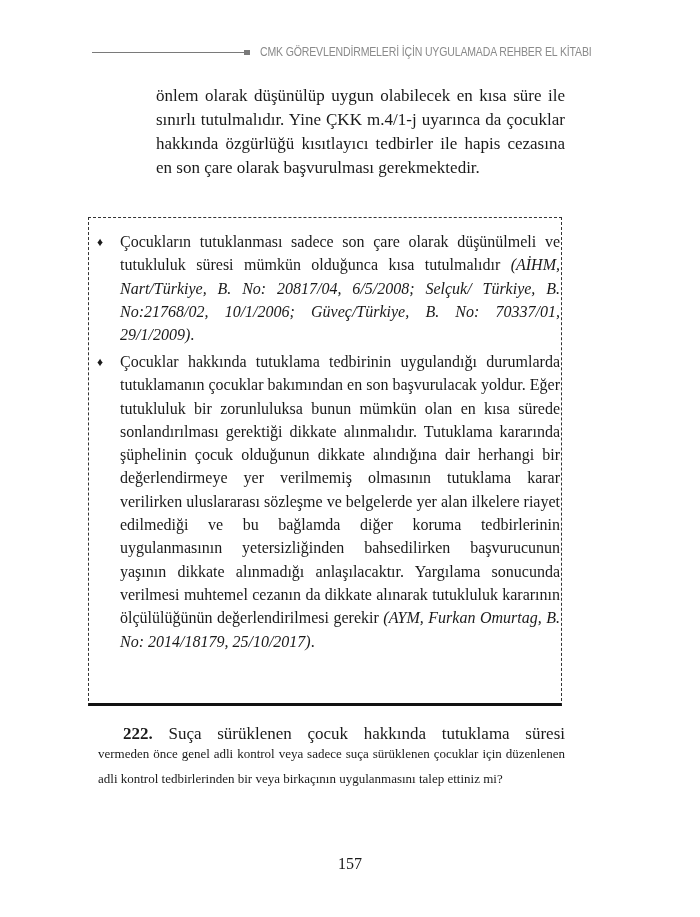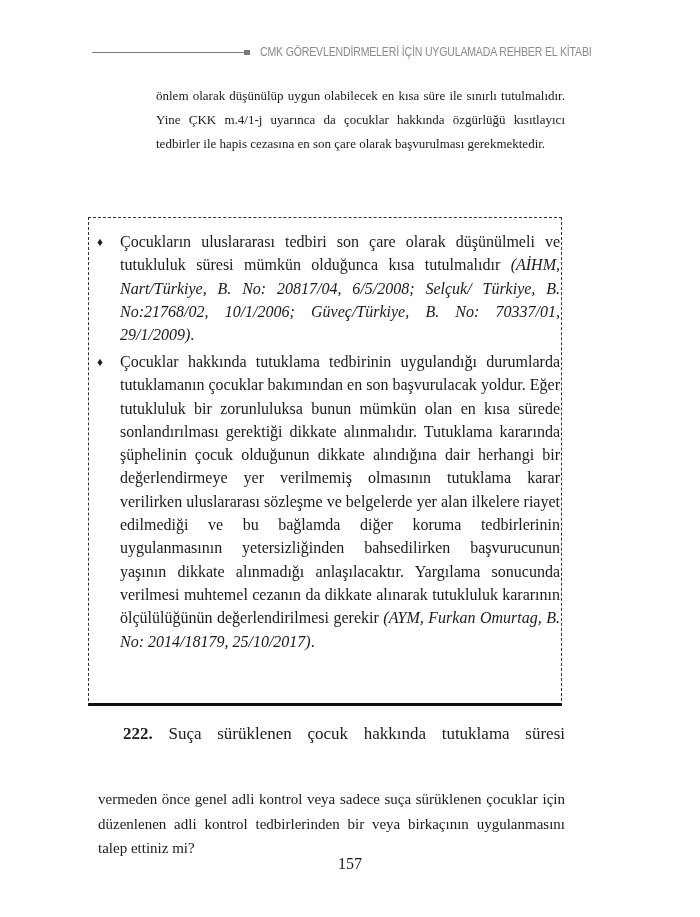--- a/index.html
+++ b/index.html
@@ -10,43 +10,43 @@
   .header { position: absolute; top: 44px; left: 92px; width: 476px; height: 18px; }
   .header-rule { position: absolute; left: 0; top: 8px; width: 152px; height: 1px; background: #7a7a7a; }
   .header-square { position: absolute; left: 152px; top: 6px; width: 6px; height: 5px; background: #7a7a7a; }
   .header-title {
     position: absolute; left: 168px; top: 0; width: 308px;
     font-family: "Liberation Sans", "DejaVu Sans", sans-serif; font-size: 13.5px; color: #8a8a8a;
     letter-spacing: -0.2px; white-space: nowrap; transform: scaleX(0.78); transform-origin: left top;
   }
   .intro {
     position: absolute; left: 156px; top: 84px; width: 409px;
-    font-size: 13px; line-height: 24px; text-align: justify;
+    font-size: 17px; line-height: 24px; text-align: justify;
   }
   .box {
     position: absolute; left: 88px; top: 217px; width: 474px; height: 489px;
     border-left: 1px dashed #333; border-right: 1px dashed #333; border-top: 1px dashed #333;
     border-bottom: 3px solid #111; box-sizing: border-box;
   }
   .bullet { position: absolute; left: 0; width: 474px; }
   .bullet .diamond { position: absolute; left: 8px; top: 4px; font-size: 12px; line-height: 16px; }
   .bullet .btext {
     position: absolute; left: 31px; width: 440px;
     font-size: 16px; line-height: 23.3px; text-align: justify;
   }
   .bullet-1 { top: 12px; }
   .bullet-2 { top: 132px; }
   .cite { font-style: italic; }
   .question {
     position: absolute; left: 123px; top: 722px; width: 442px;
     font-size: 17px; line-height: 24.5px; text-align: justify;
   }
   .q-cont {
-    position: absolute; left: 123px; top: 787px; width: 442px;
-    font-size: 15px; line-height: 24.5px; text-align: justify; text-align-last: left;
+    position: absolute; left: 123px; top: 742px; width: 442px;
+    font-size: 13px; line-height: 24.5px; text-align: justify; text-align-last: left;
   }
   .qnum { font-weight: bold; margin-top: 19px; }
   .page-number {
     position: absolute; left: 0; width: 700px; top: 855px; text-align: center;
     font-size: 16px;
   }
   .justify-last { text-align-last: left; }
 </style>
 </head>
 <body>
@@ -55,21 +55,21 @@
   <div class="header-rule"></div>
   <div class="header-square"></div>
   <div class="header-title">CMK GÖREVLENDİRMELERİ İÇİN UYGULAMADA REHBER EL KİTABI</div>
 </div>
 
 <div class="intro justify-last">önlem olarak düşünülüp uygun olabilecek en kısa süre ile sınırlı tutulmalıdır. Yine ÇKK m.4/1-j uyarınca da çocuklar hakkında özgürlüğü kısıtlayıcı tedbirler ile hapis cezasına en son çare olarak başvurulması gerekmektedir.</div>
 
 <div class="box">
   <div class="bullet bullet-1">
     <span class="diamond">♦</span>
-    <div class="btext justify-last"><span>Çocukların uluslararası tedbiri son çare olarak düşünülmeli ve tutukluluk süresi mümkün olduğunca kısa tutulmalıdır </span><span class="cite">(AİHM, Nart/Türkiye, B. No: 20817/04, 6/5/2008; Selçuk/ Türkiye, B. No:21768/02, 10/1/2006; Güveç/Türkiye, B. No: 70337/01, 29/1/2009)</span><span>.</span></div>
+    <div class="btext justify-last"><span>Çocukların tutuklanması sadece son çare olarak düşünülmeli ve tutukluluk süresi mümkün olduğunca kısa tutulmalıdır </span><span class="cite">(AİHM, Nart/Türkiye, B. No: 20817/04, 6/5/2008; Selçuk/ Türkiye, B. No:21768/02, 10/1/2006; Güveç/Türkiye, B. No: 70337/01, 29/1/2009)</span><span>.</span></div>
   </div>
   <div class="bullet bullet-2">
     <span class="diamond">♦</span>
     <div class="btext justify-last"><span>Çocuklar hakkında tutuklama tedbirinin uygulandığı durumlarda tutuklamanın çocuklar bakımından en son başvurulacak yoldur. Eğer tutukluluk bir zorunluluksa bunun mümkün olan en kısa sürede sonlandırılması gerektiği dikkate alınmalıdır. Tutuklama kararında şüphelinin çocuk olduğunun dikkate alındığına dair herhangi bir değerlendirmeye yer verilmemiş olmasının tutuklama karar verilirken uluslararası sözleşme ve belgelerde yer alan ilkelere riayet edilmediği ve bu bağlamda diğer koruma tedbirlerinin uygulanmasının yetersizliğinden bahsedilirken başvurucunun yaşının dikkate alınmadığı anlaşılacaktır. Yargılama sonucunda verilmesi muhtemel cezanın da dikkate alınarak tutukluluk kararının ölçülülüğünün değerlendirilmesi gerekir </span><span class="cite">(AYM, Furkan Omurtag, B. No: 2014/18179, 25/10/2017)</span><span>.</span></div>
   </div>
 </div>
 
 <div class="question" style="text-align-last: justify;"><span class="qnum">222.</span><span> Suça sürüklenen çocuk hakkında tutuklama süresi</span></div>
 <div class="q-cont" style="left:98px; width:467px;">vermeden önce genel adli kontrol veya sadece suça sürüklenen çocuklar için düzenlenen adli kontrol tedbirlerinden bir veya birkaçının uygulanmasını talep ettiniz mi?</div>
 

